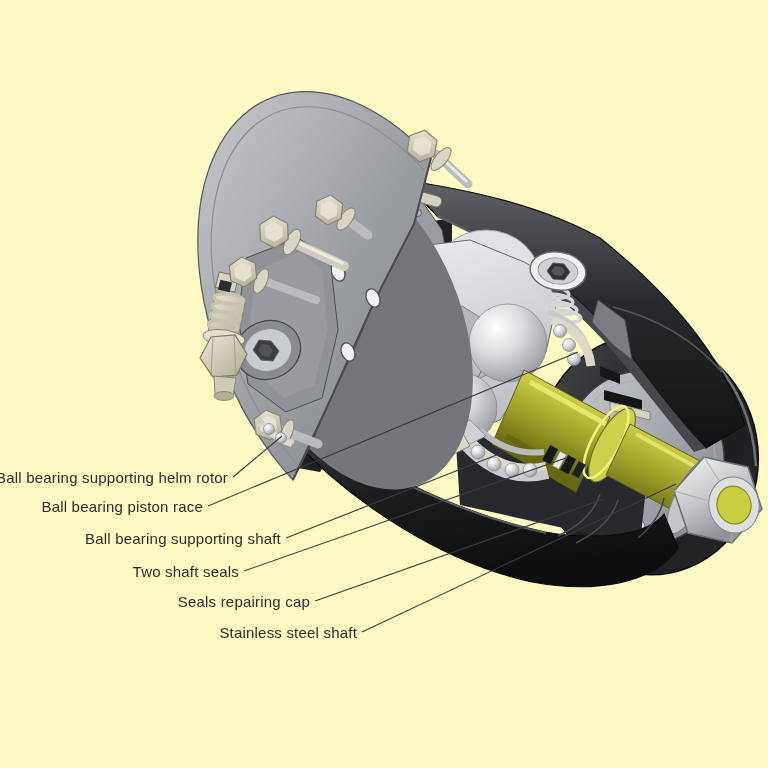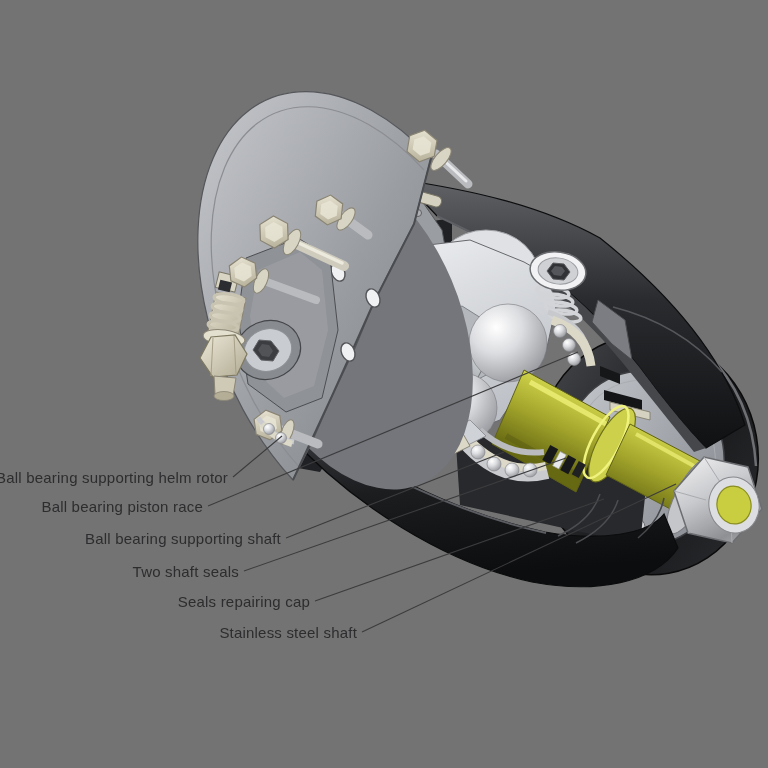--- a/index.html
+++ b/index.html
@@ -1,16 +1,16 @@
 <!DOCTYPE html>
 <html><head>
 <meta charset="utf-8">
 <style>
   html,body{margin:0;padding:0;background:#ffffff;}
-  .stage{width:768px;height:768px;position:relative;background:#737373;overflow:hidden;
+  .stage{width:768px;height:768px;position:relative;background:#fef9c3;overflow:hidden;
          font-family:"Liberation Sans", sans-serif;}
   svg{display:block;}
   text.callout{font-family:"Liberation Sans", sans-serif;font-size:15px;letter-spacing:.2px;}
 </style>
 </head>
 <body>
 
 <div class="stage">
 <svg width="768" height="768" viewBox="0 0 768 768">
   <defs>

